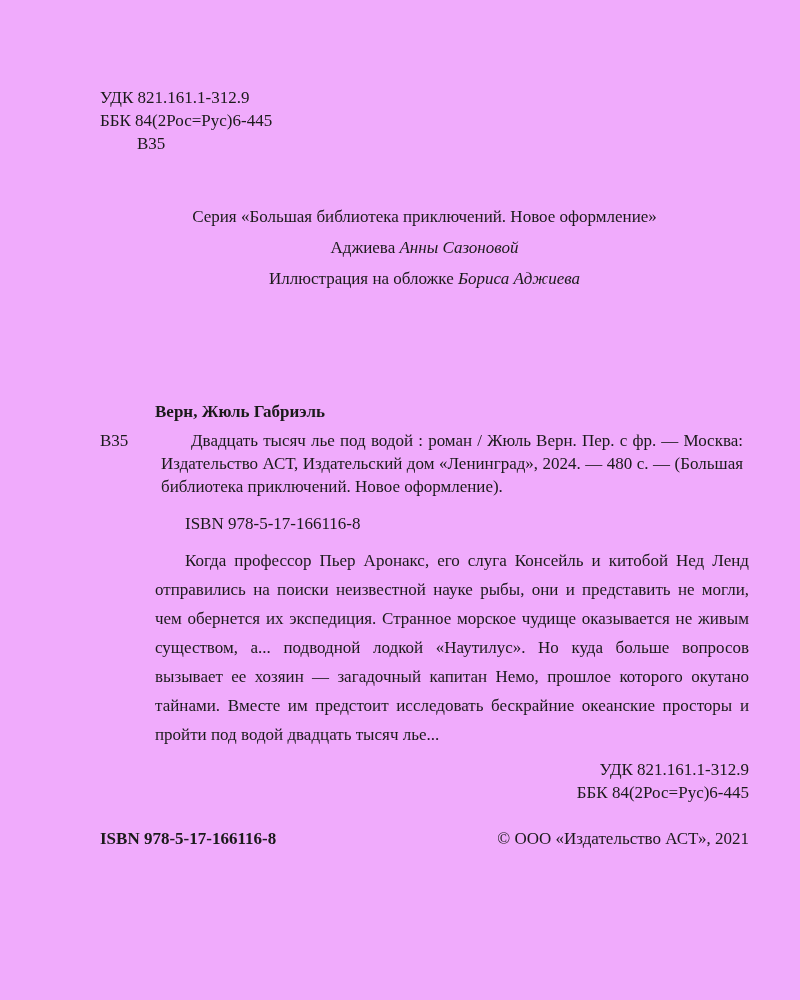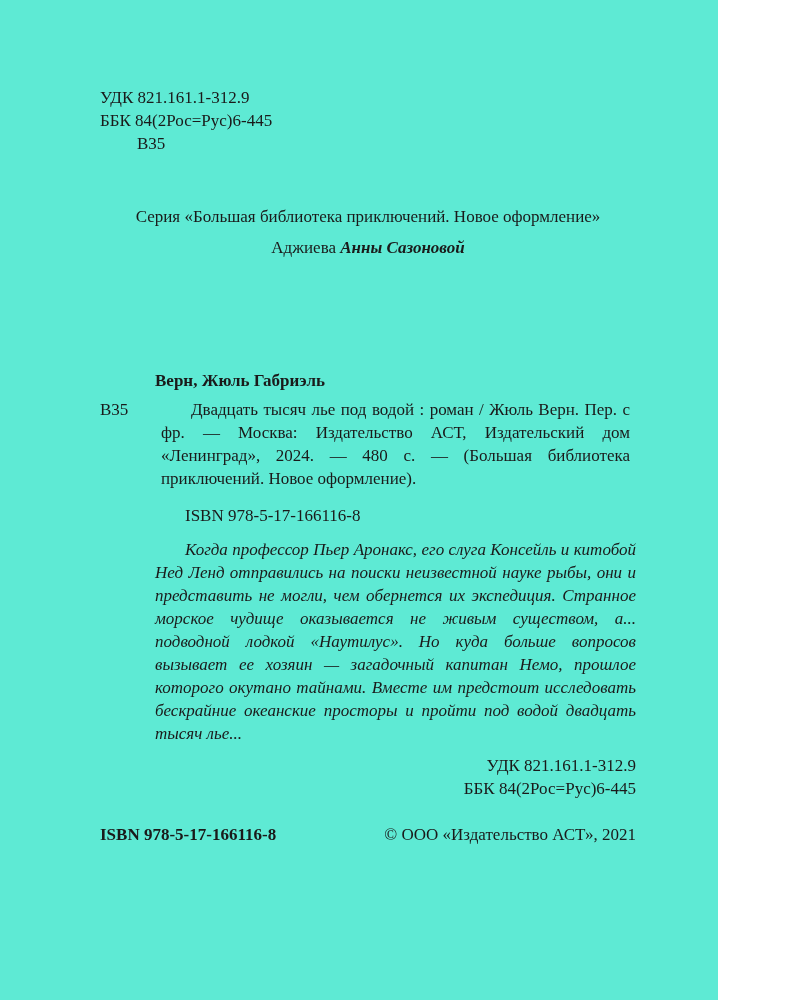--- a/index.html
+++ b/index.html
@@ -2,25 +2,25 @@
 <html lang="ru"><head>
 <meta charset="utf-8">
 <style>
   html, body {
     margin: 0;
     padding: 0;
     background: #ffffff;
   }
   .page {
     position: relative;
-    width: 718px;
+    width: 800px;
     height: 1000px;
-    background: #5eead4;
+    background: #f0abfc;
     box-sizing: border-box;
-    padding: 86px 82px 0 100px;
+    padding: 86px 51px 0 100px;
     font-family: "Liberation Serif", "DejaVu Serif", serif;
     font-size: 17px;
     color: #1a1a1a;
     overflow: hidden;
   }
 
   
   .top-codes {
     line-height: 23px;
     white-space: nowrap;
@@ -30,21 +30,21 @@
   }
 
   
   .series-block {
     margin-top: 46px;
     text-align: center;
     line-height: 31px;
   }
   .credit-name {
     font-style: italic;
-    font-weight: bold;
+    font-weight: normal;
   }
 
   
   .author-heading {
     margin-top: 106px;
     margin-left: 55px;
     font-weight: bold;
     line-height: 23px;
   }
   .bib-entry {
@@ -66,22 +66,21 @@
     margin-top: 14px;
     margin-left: 85px;
     line-height: 23px;
   }
 
   
   .annotation {
     margin: 11px 0 0 55px;
     text-indent: 30px;
     text-align: justify;
-    line-height: 23px;
-    font-style: italic;
+    line-height: 29px;
   }
 
   
   .codes-right {
     margin-top: 9px;
     text-align: right;
     line-height: 23px;
   }
 
   
@@ -103,20 +102,21 @@
 
   <div class="top-codes">
     <div>УДК 821.161.1-312.9</div>
     <div>ББК 84(2Рос=Рус)6-445</div>
     <div class="code-indent">В35</div>
   </div>
 
   <div class="series-block">
     <div>Серия «Большая библиотека приключений. Новое оформление»</div>
     <div><span>Аджиева</span> <span class="credit-name">Анны Сазоновой</span></div>
+    <div><span>Иллюстрация на обложке</span> <span class="credit-name">Бориса Аджиева</span></div>
   </div>
 
   <div class="author-heading">Верн, Жюль Габриэль</div>
 
   <div class="bib-entry">
     <span class="entry-code">В35</span>
     <p>Двадцать тысяч лье под водой : роман / Жюль Верн. Пер. с фр. — Москва: Издательство АСТ, Издательский дом «Ленинград», 2024. — 480 с. — (Большая библиотека приключений. Новое оформление).</p>
   </div>
 
   <div class="isbn-line">ISBN 978-5-17-166116-8</div>

